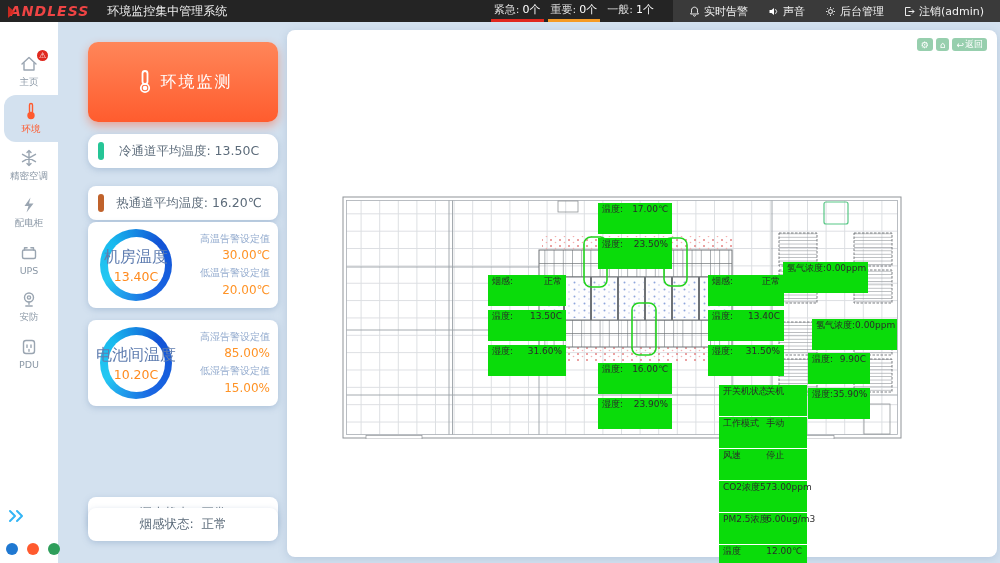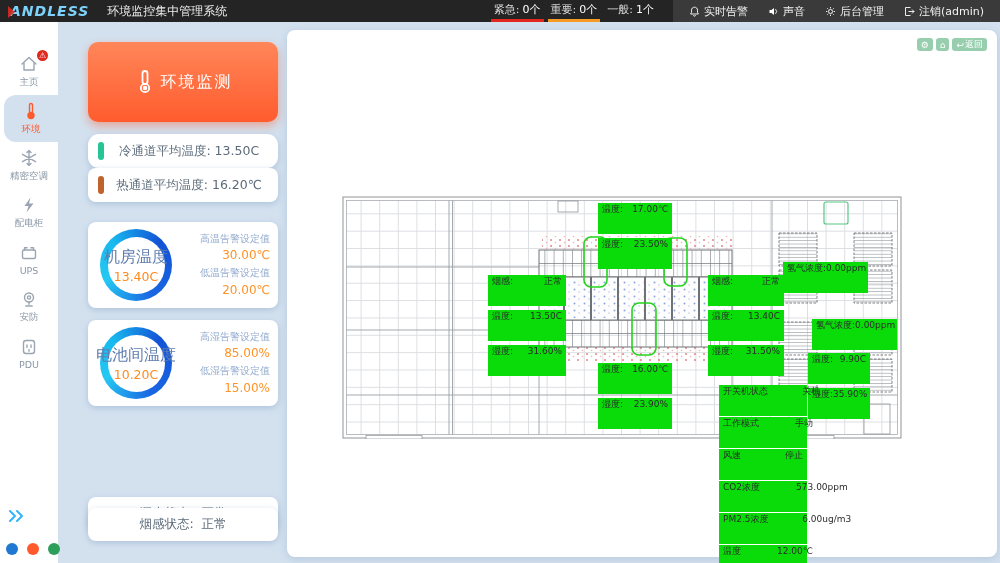--- a/index.html
+++ b/index.html
@@ -2,21 +2,21 @@
 <html><head>
 <meta charset="utf-8">
 <style>
   * { margin:0; padding:0; box-sizing:border-box; }
   html,body { width:1000px; height:563px; overflow:hidden; background:#d3e1ef;
               font-family:"DejaVu Sans", sans-serif; }
 
   
   .topbar { position:absolute; left:0; top:0; width:1000px; height:22px;
             background:#242424; display:flex; align-items:center; z-index:20; }
-  .logo { position:relative; margin-left:10px; color:#7dd3fc; font-style:italic;
+  .logo { position:relative; margin-left:10px; color:#ef4444; font-style:italic;
           font-weight:800; font-size:14px; letter-spacing:1px; }
   .logo::before { content:""; position:absolute; left:-2px; top:3px; width:0; height:0;
           border-left:7px solid #d82a20; border-top:6px solid transparent;
           border-bottom:6px solid transparent; opacity:.9; }
   .app-title { color:#eee; font-size:12px; margin-left:18px; }
   .tb-spacer { flex:1; }
   .alarms { display:flex; align-items:center; gap:4px; margin-right:16px; }
   .alarm { font-size:11px; color:#ddd; padding:2px 3px 2px; border-bottom:3px solid transparent; cursor:pointer; }
   .alarm b { color:#fff; font-weight:normal; margin-left:3px; }
   .alarm.red { border-color:#e0281e; }
@@ -46,21 +46,21 @@
   
   .card { position:absolute; left:88px; width:190px; background:#fff; border-radius:8px;
           box-shadow:0 2px 6px rgba(110,140,180,.35); }
   .header-card { top:42px; height:80px; background:linear-gradient(#ff8659,#ff5c2e);
           border-radius:10px; box-shadow:0 4px 10px rgba(255,92,46,.45);
           display:flex; flex-direction:row; align-items:center; justify-content:center; gap:5px; }
   .header-card .hc-title { color:#fff; font-size:16px; letter-spacing:2px; }
   .aisle-card { height:34px; display:flex; align-items:center; padding:0 10px; }
   .aisle-card .bar { width:6px; height:18px; border-radius:3px; margin-right:6px; }
   .aisle-card.cold { top:134px;border-radius:11px; } .aisle-card.cold .bar { background:#26c596; }
-  .aisle-card.hot { top:168px; } .aisle-card.hot .bar { background:#c0622b; }
+  .aisle-card.hot { top:186px; } .aisle-card.hot .bar { background:#c0622b; }
   .aisle-card .txt { flex:1; text-align:center; font-size:12.5px; color:#5c6b7a; }
   .gauge-card { height:86px; display:flex; align-items:center; padding:0 8px 0 12px; }
   .gauge-card.room { top:222px; } .gauge-card.batt { top:320px; }
   .ring { width:72px; height:72px; border-radius:50%; flex:none;
           background:conic-gradient(from -45deg,#18b9ee,#1253d6 25%,#1a66e2 55%,#24c8f2 80%,#18b9ee);
           display:flex; align-items:center; justify-content:center; }
   .ring-inner { width:57px; height:57px; border-radius:50%; background:#fff;
           display:flex; flex-direction:column; align-items:center; justify-content:center; gap:1px; }
   .ring-name { font-size:16px; color:#5f7db0; white-space:nowrap; }
   .ring-val { font-size:12.5px; color:#ff8a1e; }
@@ -86,21 +86,21 @@
             height:31px; padding:1px 4px; margin-bottom:4px; display:flex;
             justify-content:space-between; white-space:nowrap; }
   .g-top  { left:311px; top:173px; width:74px; }
   .g-left { left:201px; top:245px; width:78px; }
   .g-right{ left:421px; top:245px; width:76px; }
   .g-h2a  { left:496px; top:232px; width:85px; }
   .g-h2b  { left:525px; top:289px; width:85px; }
   .g-bot  { left:311px; top:333px; width:74px; }
   .g-rs   { left:521px; top:323px; width:62px; }
   .g-fa   { left:432px; top:355px; width:88px; }
-  .g-fa .gl-row { justify-content:flex-start; margin-bottom:1px;gap:36px; }
+  .g-fa .gl-row { justify-content:flex-start; margin-bottom:1px; }
   .g-fa .gl-row span:first-child { width:54%; }
 </style>
 </head>
 <body>
 
 <div class="topbar">
   <span class="logo">ANDLESS</span>
   <span class="app-title">环境监控集中管理系统</span>
   <div class="tb-spacer"></div>
   <div class="alarms">

